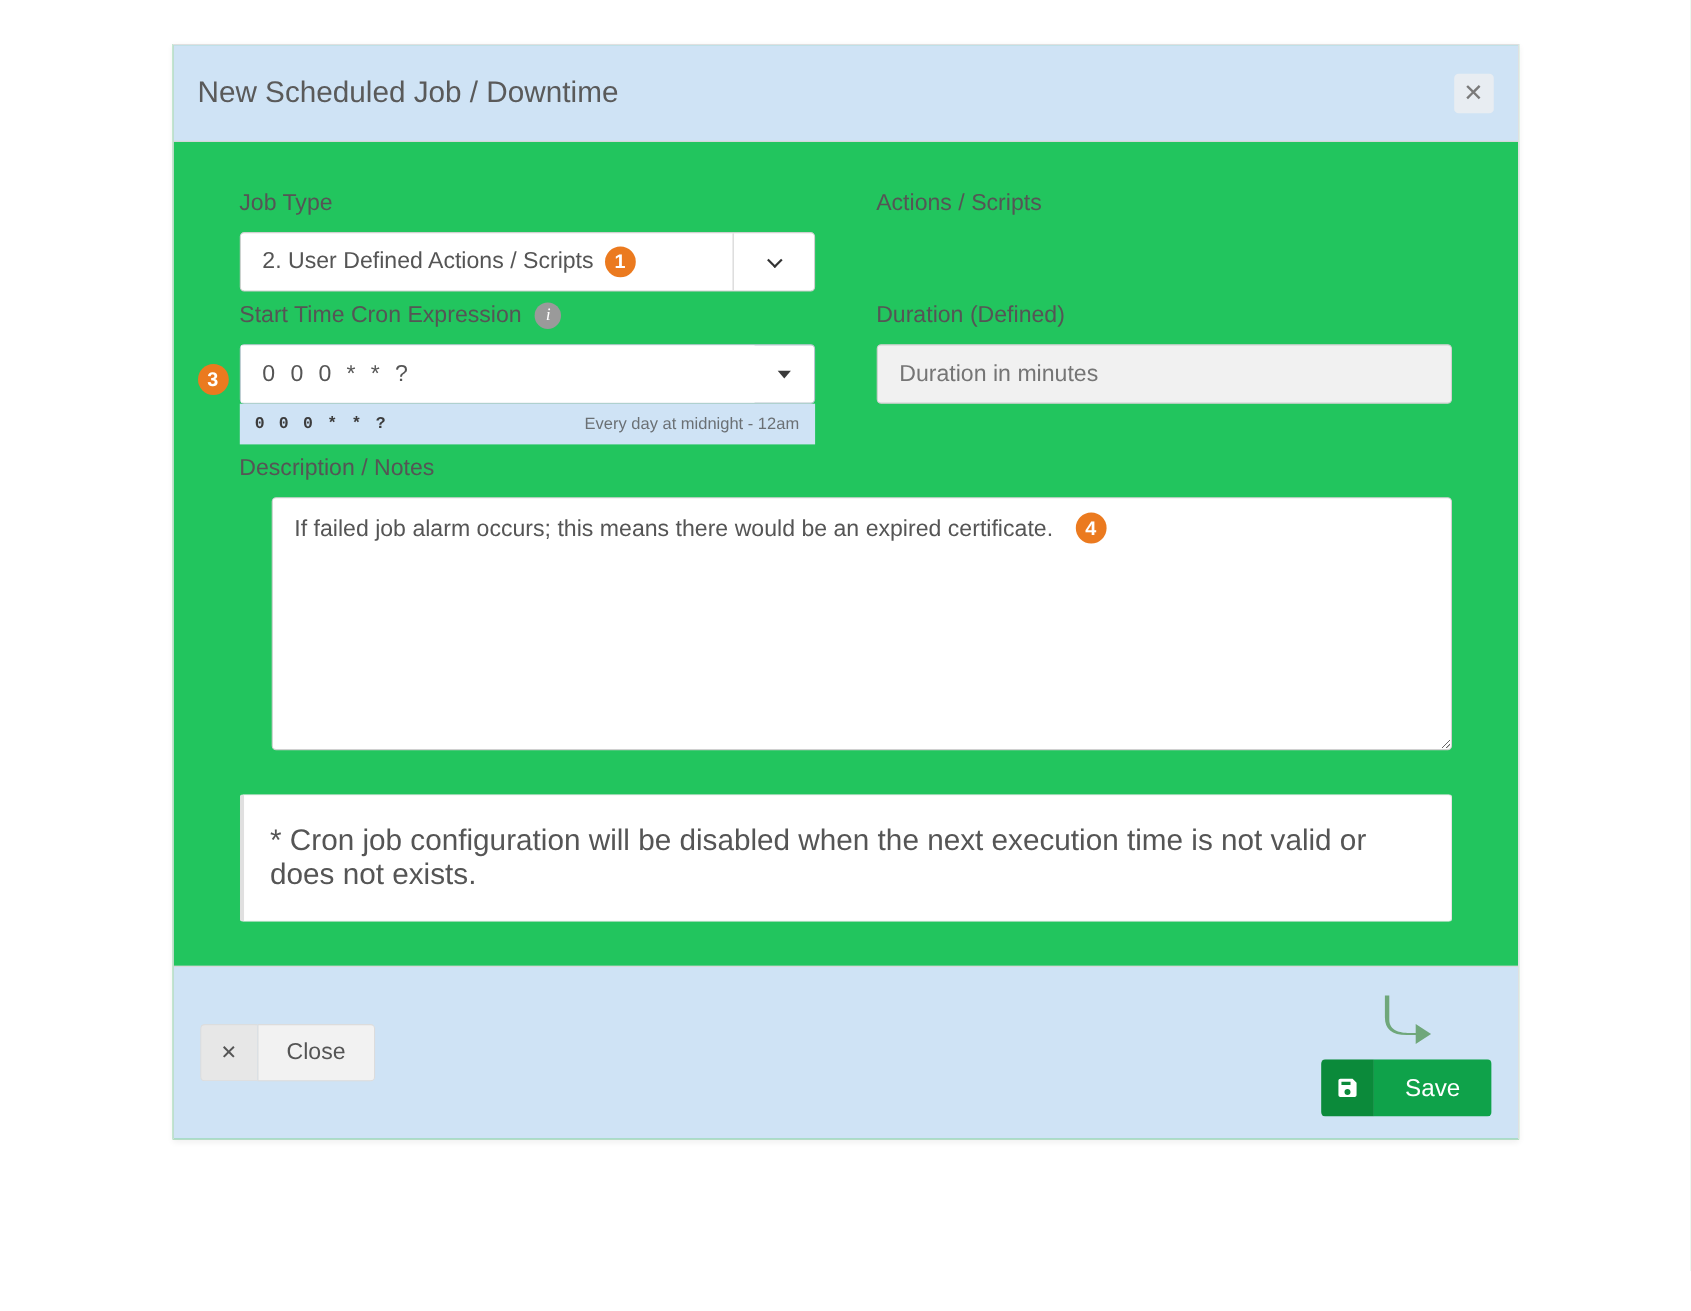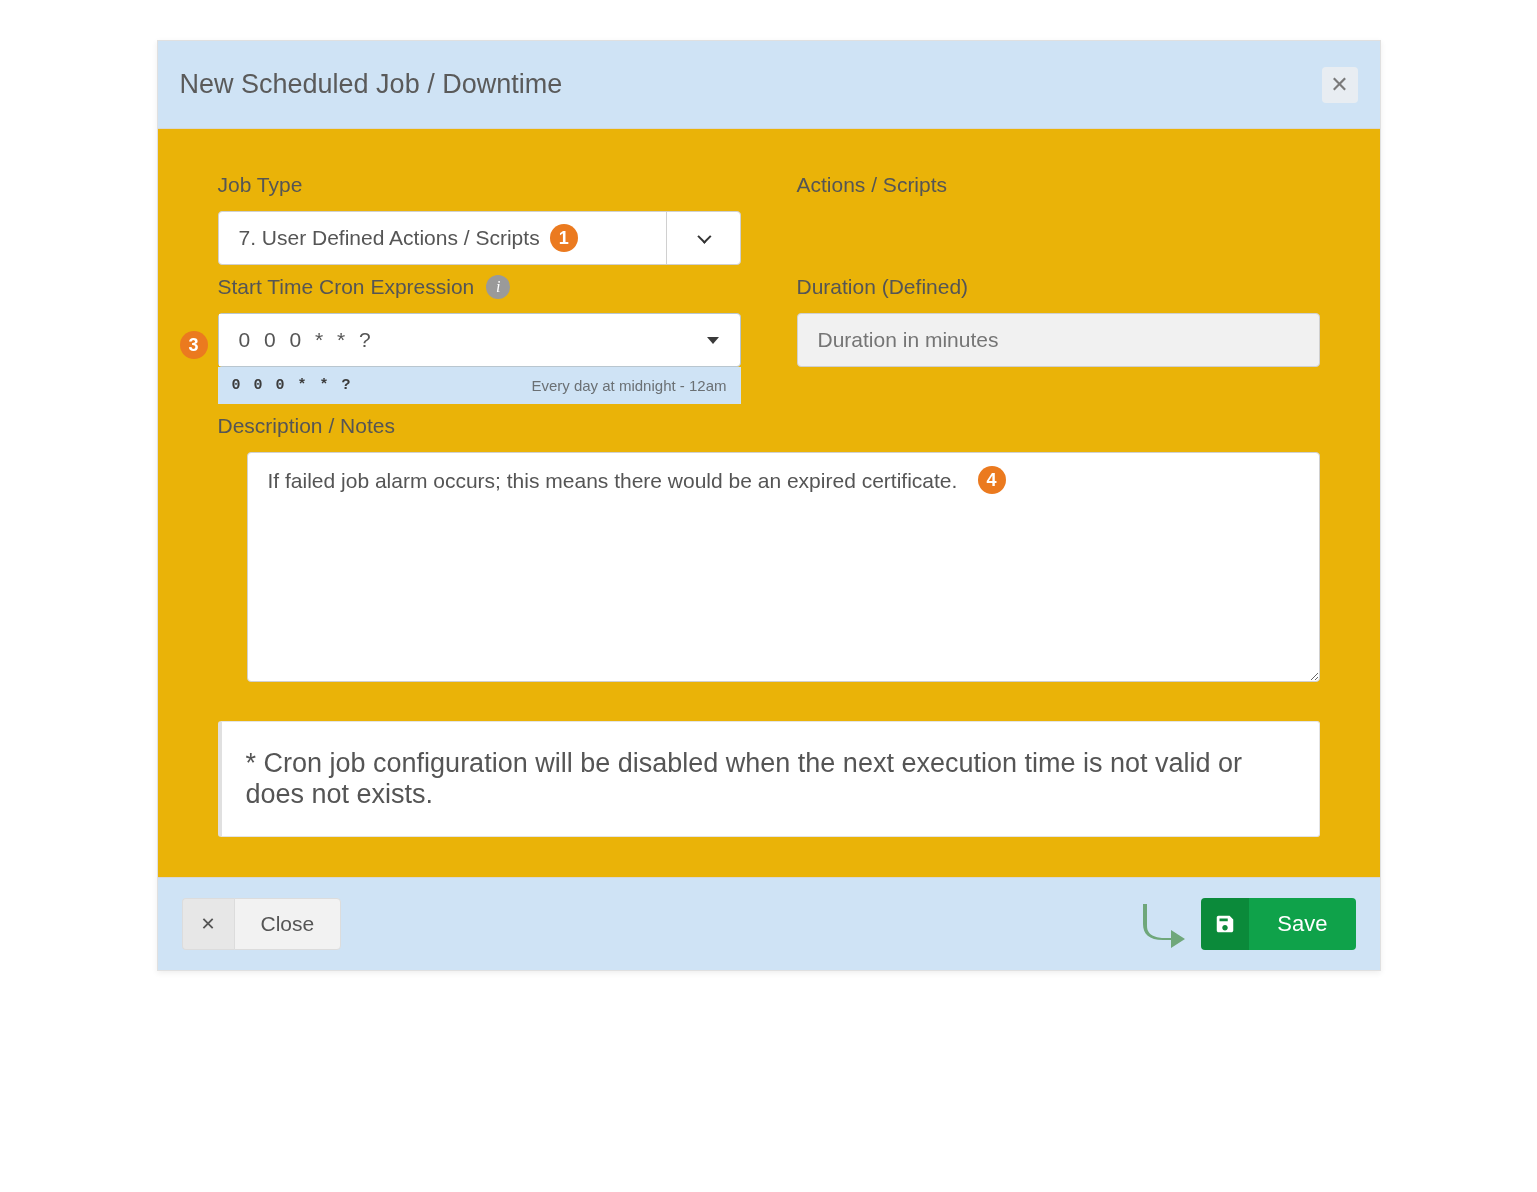--- a/index.html
+++ b/index.html
@@ -12,21 +12,21 @@
   .frame {
     width: 1537px;
     height: 1192px;
     padding: 40px;
   }
   .dialog {
     width: 1224px;
     margin: 0 auto;
     border: 1px solid #e0e0e0;
     box-shadow: 0 2px 6px rgba(0,0,0,0.07);
-    background: #eab308;
+    background: #22c55e;
   }
   .dialog-header {
     height: 88px;
     background: #cfe3f5;
     display: flex;
     align-items: center;
     justify-content: space-between;
     padding: 0 22px;
     border-bottom: 1px solid #d6d6d6;
   }
@@ -196,21 +196,21 @@
   .btn-close-text {
     height:52px;
     padding:0 26px;
     background:#f2f2f2;
     border:1px solid #dcdcdc;
     border-radius:0 4px 4px 0;
     color:#555;
     font-size:21px;
     cursor:pointer;
   }
-  .btn-group-right { display:flex; gap:14px; }
+  .btn-group-right { display:flex; align-items:center; gap:14px;flex-direction:column; }
   .btn-save-group { display:flex; border-radius:4px; overflow:hidden; }
   .btn-save-icon {
     width:48px;height:52px;
     background:#0b8a3a;
     border:none;
     display:flex;align-items:center;justify-content:center;
   }
   .btn-save-text {
     height:52px;
     padding:0 28px;
@@ -252,21 +252,21 @@
       </button>
     </div>
 
     <div class="dialog-body">
 
       <div class="row">
         <div class="col">
           <div class="field-label">Job Type</div>
           <div class="dropdown">
             <div class="dd-text">
-              <span>7. User Defined Actions / Scripts</span>
+              <span>2. User Defined Actions / Scripts</span>
               <span class="callout" style="position:static;">1</span>
             </div>
             <div class="dd-caret">
               <span class="chevron-down"></span>
             </div>
           </div>
         </div>
         <div class="col">
           <div class="field-label">Actions / Scripts</div>
         </div>

